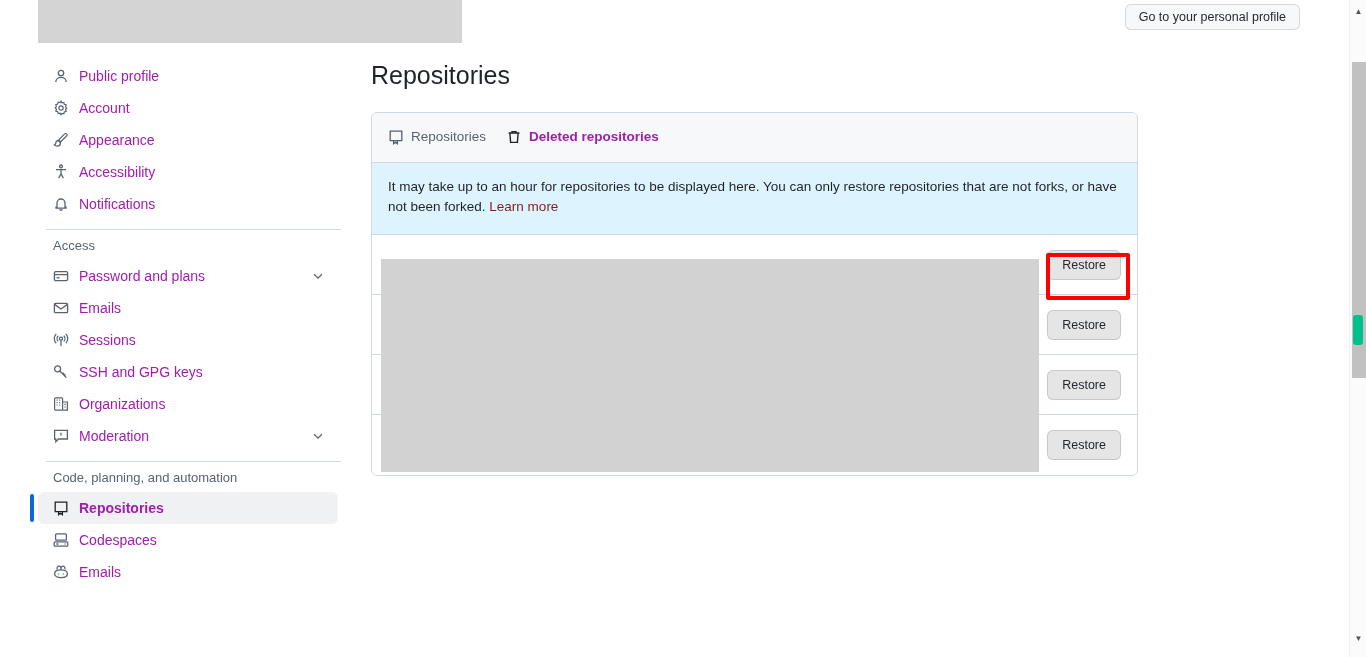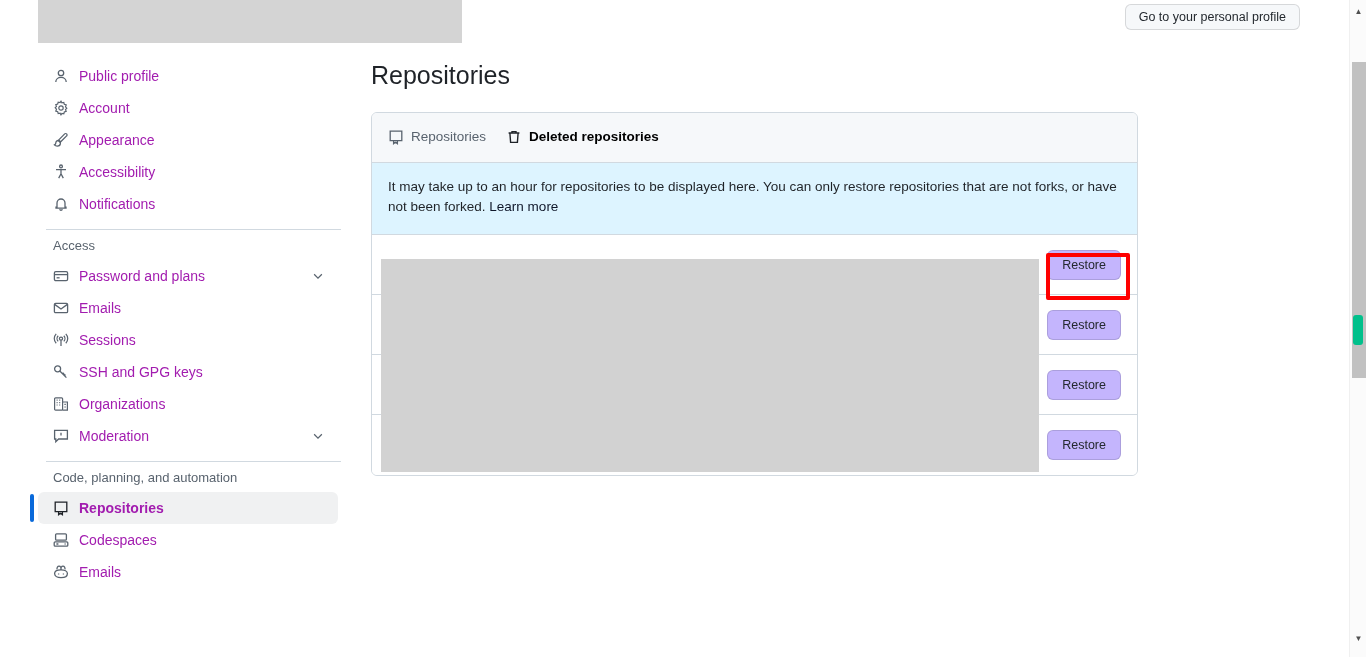--- a/index.html
+++ b/index.html
@@ -138,33 +138,33 @@
   .tab {
     display: flex;
     align-items: center;
     gap: 7px;
     font-size: 13.5px;
     color: #59636e;
     cursor: pointer;
     line-height: 1;
   }
   .tab .t-ico { color: #59636e; display: flex; }
-  .tab.active { color: #000000; font-weight: bold; }
+  .tab.active { color: #a21caf; font-weight: bold; }
   .tab.active .t-ico { color: #1f2328; }
 
   .info-banner {
     background: #ddf4ff;
     border-bottom: 1px solid #d1d9e0;
     padding: 14px 16px 16px 16px;
     font-size: 13.5px;
     line-height: 1.55;
     color: #1f2328;
   }
   .info-banner a {
-    color: #0f172a;
+    color: #7f1d1d;
     text-decoration: none;
   }
 
   .repo-row {
     display: flex;
     align-items: center;
     justify-content: flex-end;
     height: 60px;
     padding: 0 16px;
     border-bottom: 1px solid #d1d9e0;
@@ -175,21 +175,21 @@
   .repo-name-slot { flex: 1 1 auto; }
   .restore-btn {
     position: relative;
     z-index: 7;
     height: 30px;
     padding: 0 14px;
     display: inline-flex;
     align-items: center;
     font-size: 12.5px;
     color: #24292f;
-    background: #c4b5fd;
+    background: #e5e5e5;
     border: 1px solid rgba(31,35,40,0.15);
     border-radius: 6px;
     cursor: pointer;
     white-space: nowrap;
   }
 
   
   .highlight-box {
     position: absolute;
     left: 1046px; top: 253px;

